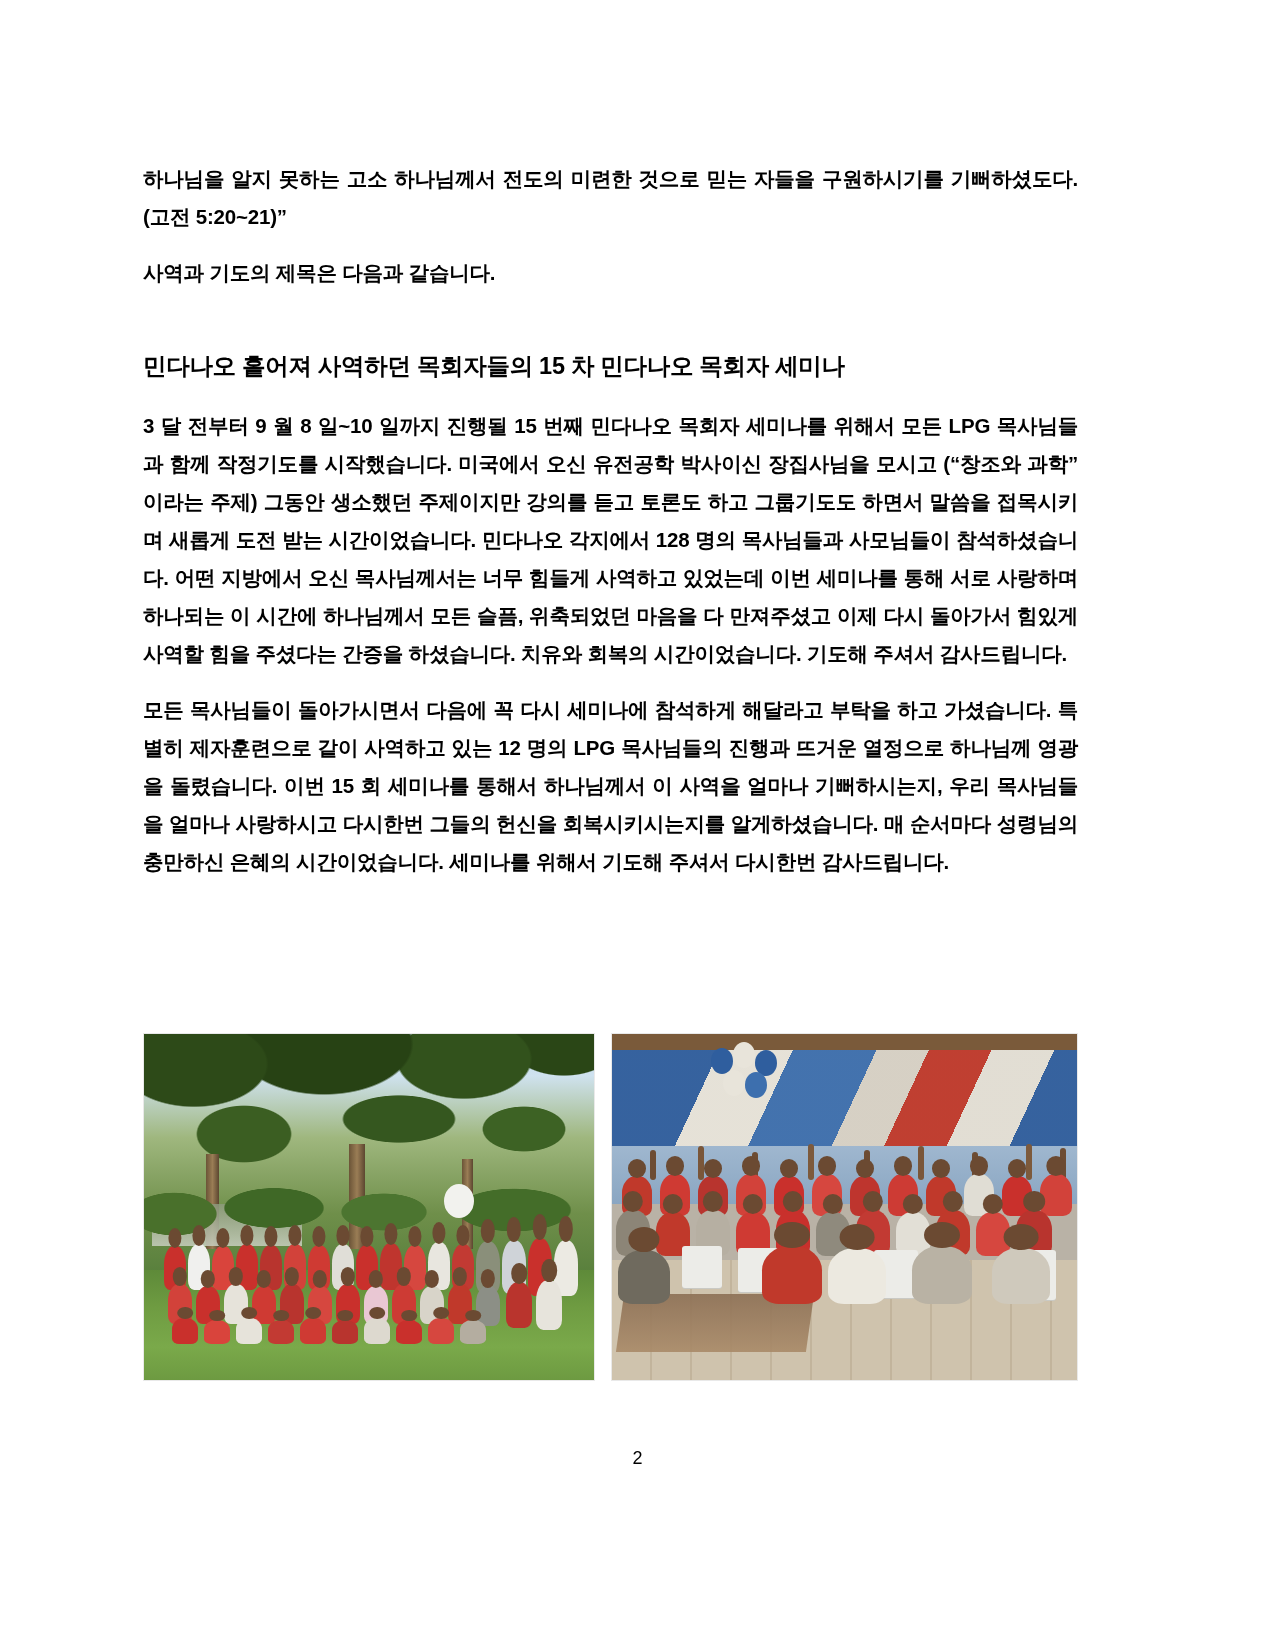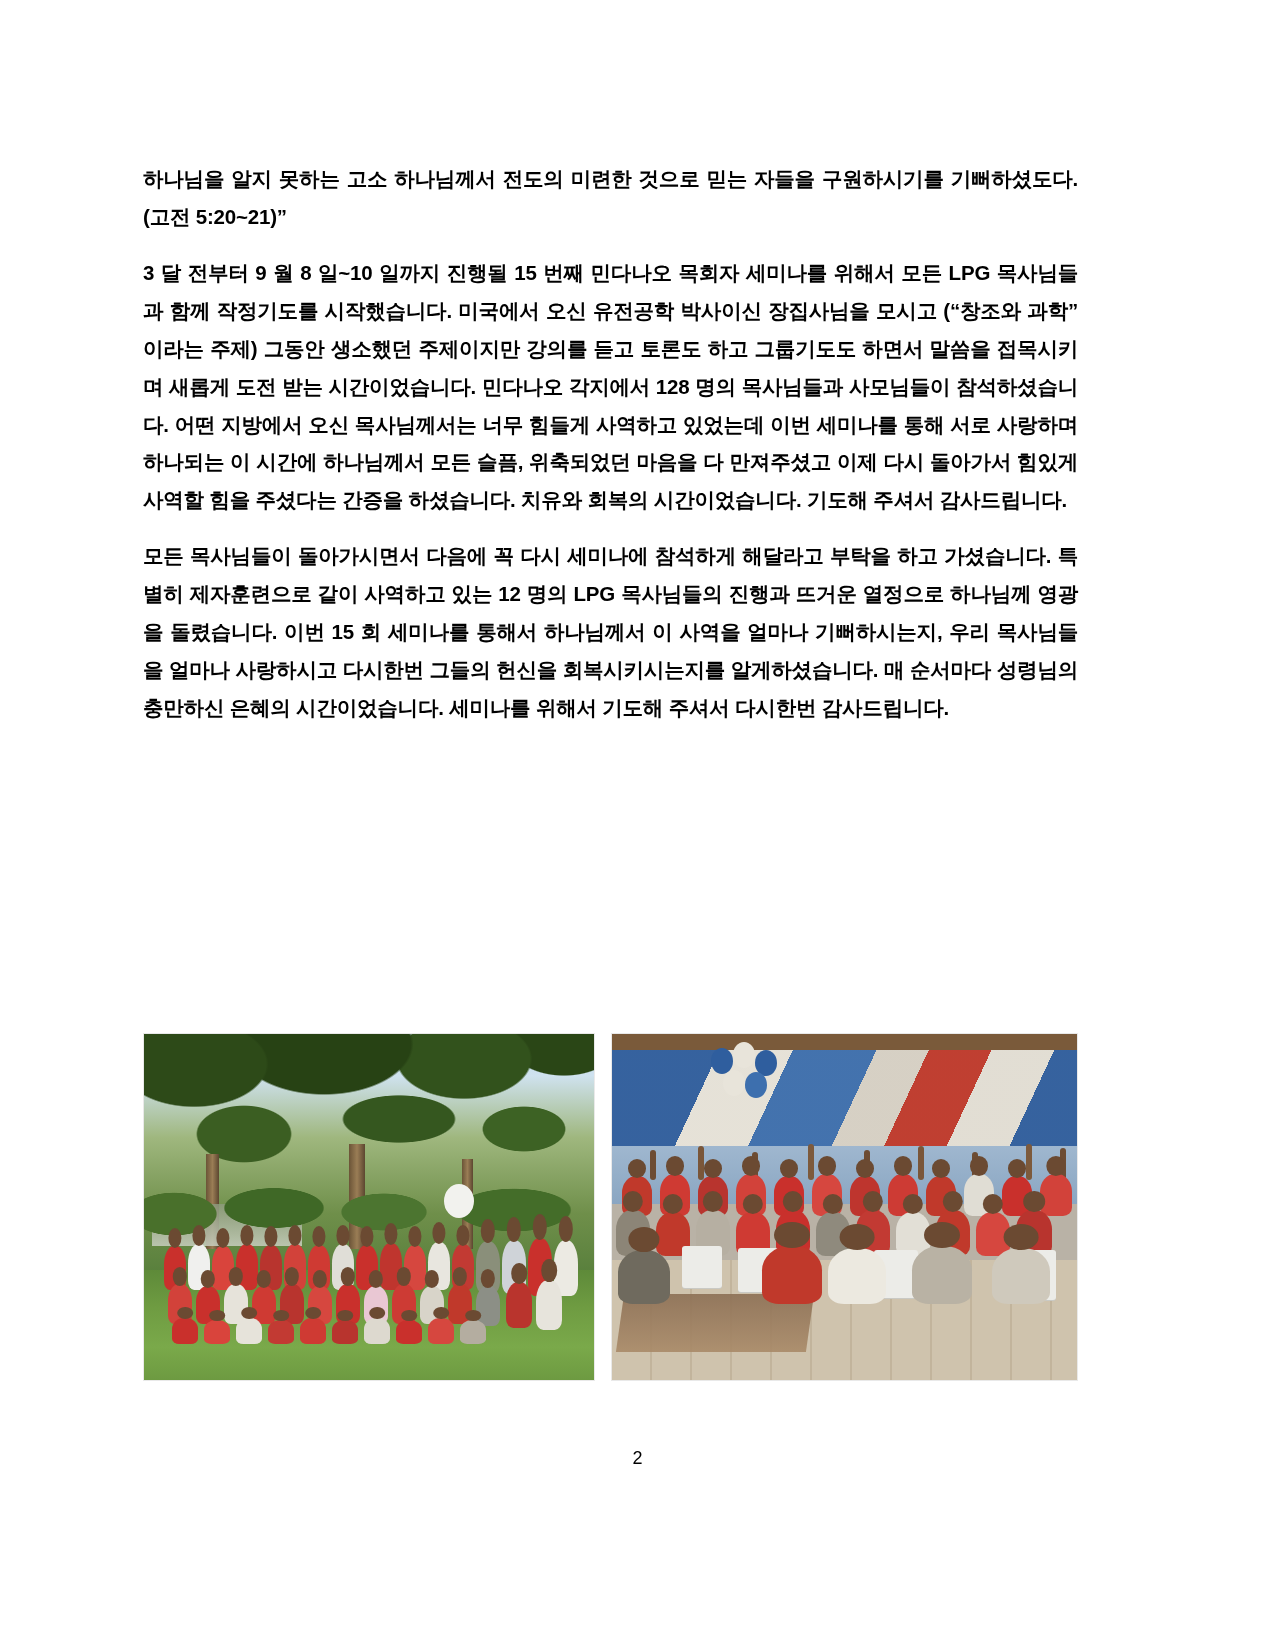--- a/index.html
+++ b/index.html
@@ -183,21 +183,23 @@
 </style>
 </head>
 <body>
 
 <div class="page">
 
   <div class="content">
 
     <p class="para">하나님을 알지 못하는 고소 하나님께서 전도의 미련한 것으로 믿는 자들을 구원하시기를 기뻐하셨도다. (고전 5:20~21)”</p>
 
-
+    <p class="para tight">사역과 기도의 제목은 다음과 같습니다.</p>
+
+    <div class="heading">민다나오 흩어져 사역하던 목회자들의 15 차 민다나오 목회자 세미나</div>
 
     <p class="para">3 달 전부터 9 월 8 일~10 일까지 진행될 15 번째 민다나오 목회자 세미나를 위해서 모든 LPG 목사님들과 함께 작정기도를 시작했습니다. 미국에서 오신 유전공학 박사이신 장집사님을 모시고 (“창조와 과학” 이라는 주제) 그동안 생소했던 주제이지만 강의를 듣고 토론도 하고 그룹기도도 하면서 말씀을 접목시키며 새롭게 도전 받는 시간이었습니다. 민다나오 각지에서 128 명의 목사님들과 사모님들이 참석하셨습니다. 어떤 지방에서 오신 목사님께서는 너무 힘들게 사역하고 있었는데 이번 세미나를 통해 서로 사랑하며 하나되는 이 시간에 하나님께서 모든 슬픔, 위축되었던 마음을 다 만져주셨고 이제 다시 돌아가서 힘있게 사역할 힘을 주셨다는 간증을 하셨습니다. 치유와 회복의 시간이었습니다. 기도해 주셔서 감사드립니다.</p>
 
     <p class="para">모든 목사님들이 돌아가시면서 다음에 꼭 다시 세미나에 참석하게 해달라고 부탁을 하고 가셨습니다. 특별히 제자훈련으로 같이 사역하고 있는 12 명의 LPG 목사님들의 진행과 뜨거운 열정으로 하나님께 영광을 돌렸습니다. 이번 15 회 세미나를 통해서 하나님께서 이 사역을 얼마나 기뻐하시는지, 우리 목사님들을 얼마나 사랑하시고 다시한번 그들의 헌신을 회복시키시는지를 알게하셨습니다. 매 순서마다 성령님의 충만하신 은혜의 시간이었습니다. 세미나를 위해서 기도해 주셔서 다시한번 감사드립니다.</p>
 
   </div>
 
   <div class="images">
 
     <div class="photo left">

